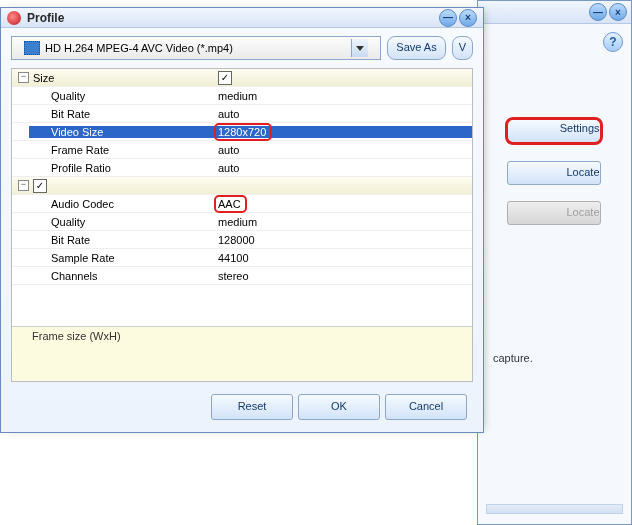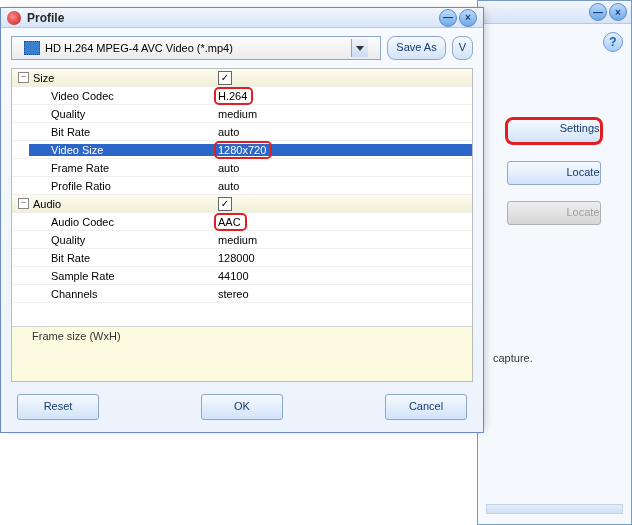--- a/index.html
+++ b/index.html
@@ -256,22 +256,22 @@
   .desc-box {
     margin: 4px 0 0 0;
     border-top: 1px solid #d0d0d0;
     background: #fcfadf;
     height: 48px;
     padding: 3px 20px;
     color: #333;
   }
   .footer {
     display: flex;
-    justify-content: space-between;
-    gap: 14px;
+    justify-content: flex-end;
+    gap: 5px;
     padding: 12px 16px;
   }
   .footer .btn {
     width: 80px;
     height: 24px;
     border: 1px solid #8ea6ca;
     border-radius: 3px;
     background: linear-gradient(#f5faff, #d2e3f8);
     text-align: center;
     line-height: 22px;
@@ -325,25 +325,20 @@
 
   <div class="grid-wrap">
     <div class="grid" id="grid">
         <div class="row header">
           <span class="exp">−</span>
           <span class="name-cell">Size</span>
           <span class="val-cell"><span class="chk">✓</span></span>
         </div>
         <div class="row">
           <span class="exp hidden"></span>
-          <span class="name-cell indent">Video Codec</span>
-          <span class="val-cell"><span style="position:relative;display:inline-block;"><span>H.264</span><span class="red-box" style="left:-4px;top:-3px;right:-6px;bottom:-3px;"></span></span></span>
-        </div>
-        <div class="row">
-          <span class="exp hidden"></span>
           <span class="name-cell indent">Quality</span>
           <span class="val-cell">medium</span>
         </div>
         <div class="row">
           <span class="exp hidden"></span>
           <span class="name-cell indent">Bit Rate</span>
           <span class="val-cell">auto</span>
         </div>
         <div class="row selected">
           <span class="exp hidden"></span>
@@ -355,21 +350,20 @@
           <span class="name-cell indent">Frame Rate</span>
           <span class="val-cell">auto</span>
         </div>
         <div class="row">
           <span class="exp hidden"></span>
           <span class="name-cell indent">Profile Ratio</span>
           <span class="val-cell">auto</span>
         </div>
         <div class="row header">
           <span class="exp">−</span>
-          <span class="name-cell">Audio</span>
           <span class="val-cell"><span class="chk">✓</span></span>
         </div>
         <div class="row">
           <span class="exp hidden"></span>
           <span class="name-cell indent">Audio Codec</span>
           <span class="val-cell"><span style="position:relative;display:inline-block;"><span>AAC</span><span class="red-box" style="left:-4px;top:-3px;right:-6px;bottom:-3px;"></span></span></span>
         </div>
         <div class="row">
           <span class="exp hidden"></span>
           <span class="name-cell indent">Quality</span>

